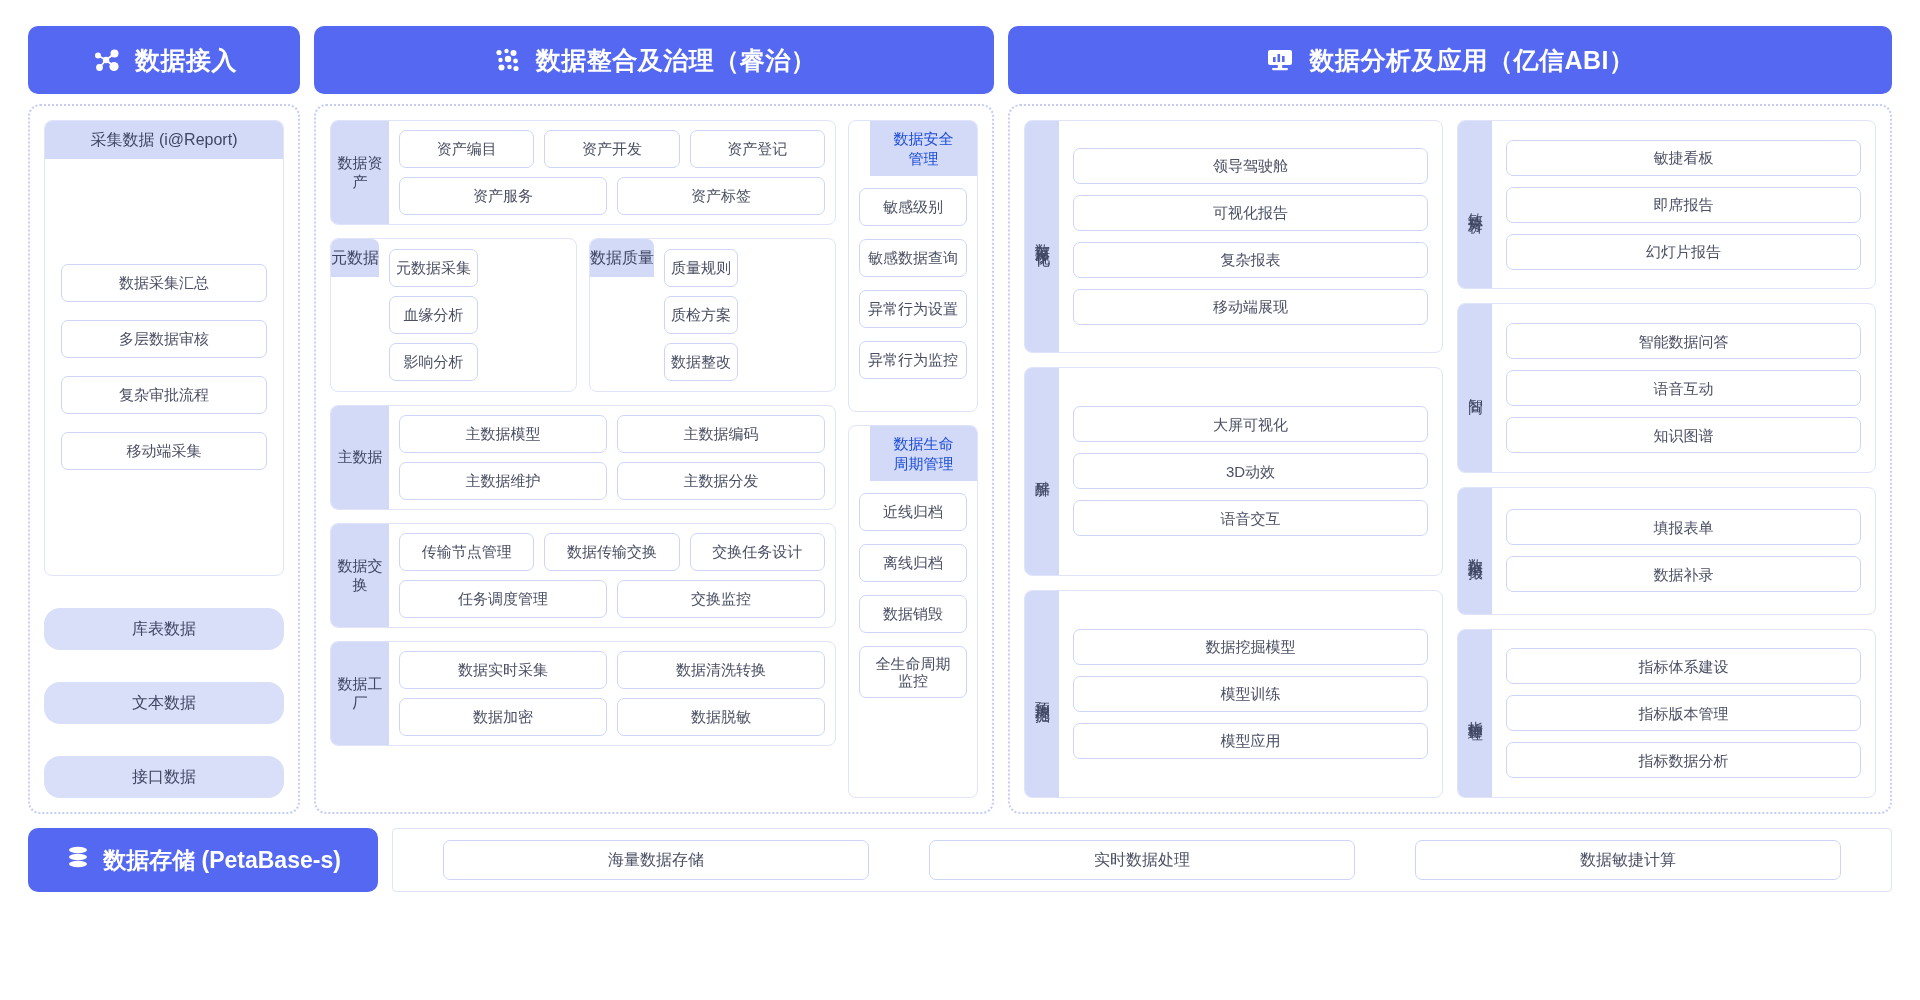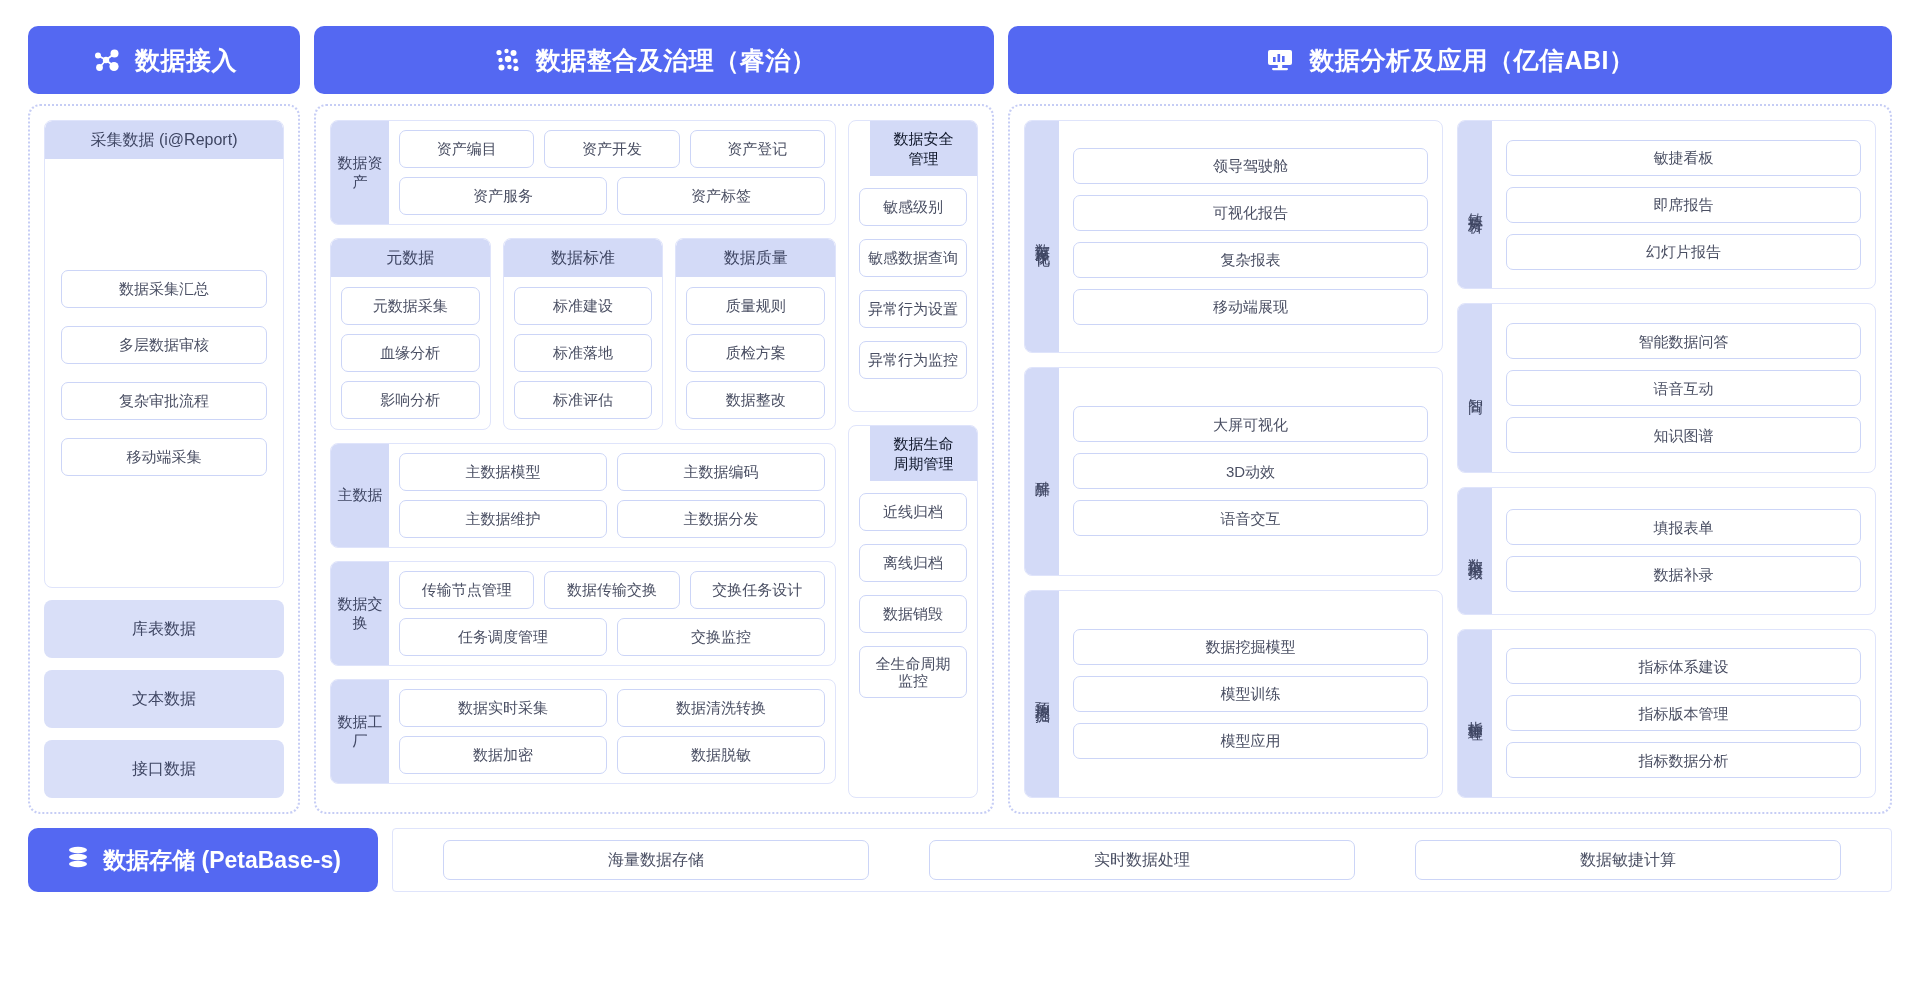--- a/index.html
+++ b/index.html
@@ -71,24 +71,24 @@
   
   .collect-card {
     border: 1px solid #dfe4fb;
     border-radius: 8px;
     overflow: hidden;
     display: flex; flex-direction: column;
   }
   .collect-body { padding: 14px 16px; display: flex; flex-direction: column; gap: 18px; flex: 1; justify-content: center;}
   .big-chip {
     background: #d9dff8;
-    border-radius: 8px;
-    height: 58px;
-    display: flex; align-items: center; justify-content: center;
-    font-size: 16px; color: #3f4663;
+    border-radius: 16px;
+    height: 42px;
+    display: flex; align-items: center; justify-content: center;
+    font-size: 16px; color: #3f4663; margin-top: 20px;
   }
 
   
   .gov-left { flex: 1; display: flex; flex-direction: column; gap: 13px; }
   .gov-right { width: 130px; display: flex; flex-direction: column; gap: 13px; }
 
   .rowcard {
     display: flex;
     border: 1px solid #dfe4fb;
     border-radius: 8px;
@@ -105,32 +105,32 @@
   .rowcard .cells { flex: 1; padding: 9px 10px; display: flex; flex-direction: column; gap: 9px; }
   .cellrow { display: flex; gap: 10px; }
   .cellrow .chip { flex: 1; }
 
   .trio { display: flex; gap: 12px; }
   .stack-card {
     flex: 1;
     border: 1px solid #dfe4fb;
     border-radius: 8px;
     overflow: hidden;
+    display: flex; 
+  }
+  .stack-card .body { padding: 10px; display: flex; flex-direction: column; gap: 9px; }
+
+  .tallcard {
+    border: 1px solid #dfe4fb;
+    border-radius: 8px;
+    overflow: hidden;
     display: flex; flex-direction: column;
   }
-  .stack-card .body { padding: 10px; display: flex; flex-direction: column; gap: 9px; }
-
-  .tallcard {
-    border: 1px solid #dfe4fb;
-    border-radius: 8px;
-    overflow: hidden;
-    display: flex; flex-direction: column;
-  }
   .tallcard .bar2 {
-    background: #d3daf7; color: #0f172a; font-size: 15px;
+    background: #d3daf7; color: #1d4ed8; font-size: 15px;
     text-align: center; line-height: 1.3;
     padding: 8px 20px;
     min-height: 38px;
     display: flex; align-items: center; justify-content: center; margin-left: 21px;
   }
   .tallcard .body { padding: 12px 10px; display: flex; flex-direction: column; gap: 13px; flex: 1; }
   .sec-card { flex: 0 0 auto; }
   .life-card { flex: 1; }
 
   
@@ -264,28 +264,20 @@
         <div class="trio">
           <div class="stack-card">
             <div class="bar">元数据</div>
             <div class="body">
               <div class="chip">元数据采集</div>
               <div class="chip">血缘分析</div>
               <div class="chip">影响分析</div>
             </div>
           </div>
           <div class="stack-card">
-            <div class="bar">数据标准</div>
-            <div class="body">
-              <div class="chip">标准建设</div>
-              <div class="chip">标准落地</div>
-              <div class="chip">标准评估</div>
-            </div>
-          </div>
-          <div class="stack-card">
             <div class="bar">数据质量</div>
             <div class="body">
               <div class="chip">质量规则</div>
               <div class="chip">质检方案</div>
               <div class="chip">数据整改</div>
             </div>
           </div>
         </div>
 
         <div class="rowcard">

